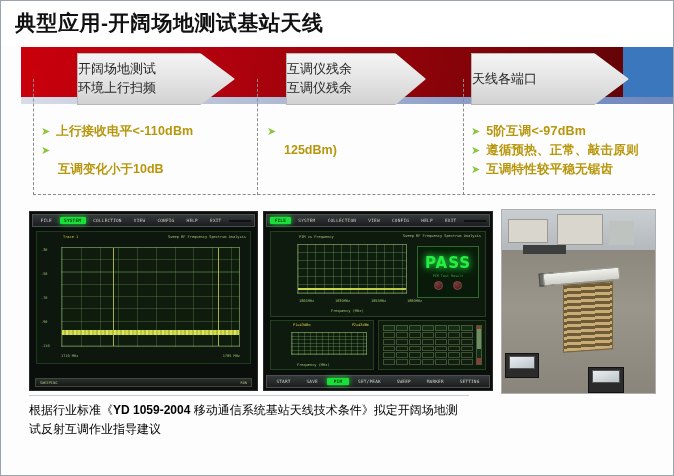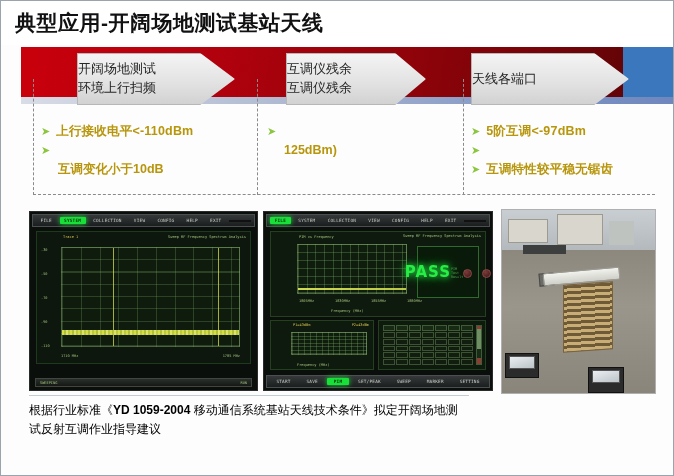--- a/index.html
+++ b/index.html
@@ -177,21 +177,21 @@
     position: absolute;
     background:
       repeating-linear-gradient(90deg, rgba(120,170,100,.32) 0 1px, transparent 1px 8%),
       repeating-linear-gradient(0deg, rgba(120,170,100,.32) 0 1px, transparent 1px 16.6%),
       #0f1d0e;
     border: 1px solid rgba(150,190,120,.45);
   }
   .pass-box {
     position: absolute; right: 6px; top: 14px; width: 62px; height: 52px;
     background: #0a1a0a; border: 1px solid #2f6a2c;
-    display: flex; flex-direction: row; align-items: center; justify-content: center;
+    display: flex; flex-direction: column; align-items: center; justify-content: center;
   }
   .pass-txt {
     font-size: 15px; font-weight: bold; color: #27ee45;
     text-shadow: 0 0 6px #27ee45, 0 0 12px #13a02a;
     letter-spacing: 1px; font-family: "DejaVu Sans", sans-serif;
   }
   .pass-sub { font-size: 3.4px; color: #4e9a4e; margin-top: 2px; font-family: "DejaVu Sans Mono", monospace; }
   .knob {
     width: 9px; height: 9px; border-radius: 50%;
     background: radial-gradient(circle at 35% 30%, #7d3b3b, #3c1515);
@@ -318,20 +318,21 @@
     <div class="bcont">125dBm)</div>
   </div>
 
   <div class="bcol" id="bcol3">
     <div class="bline">
       <span class="bmark">➤</span>
       <span class="btext">5阶互调&lt;-97dBm</span>
     </div>
     <div class="bline">
       <span class="bmark">➤</span>
+      <span class="btext">遵循预热、正常、敲击原则</span>
     </div>
     <div class="bline">
       <span class="bmark">➤</span>
       <span class="btext">互调特性较平稳无锯齿</span>
     </div>
   </div>
 
   <div class="shot" id="shot1">
     <div class="imenu top">
       <div class="mitem">FILE</div>

